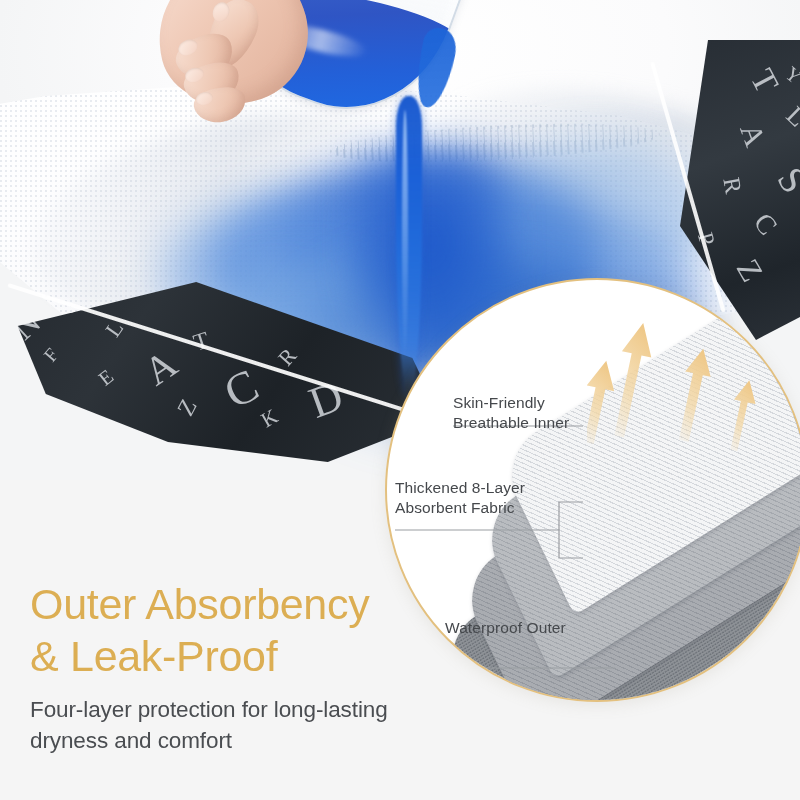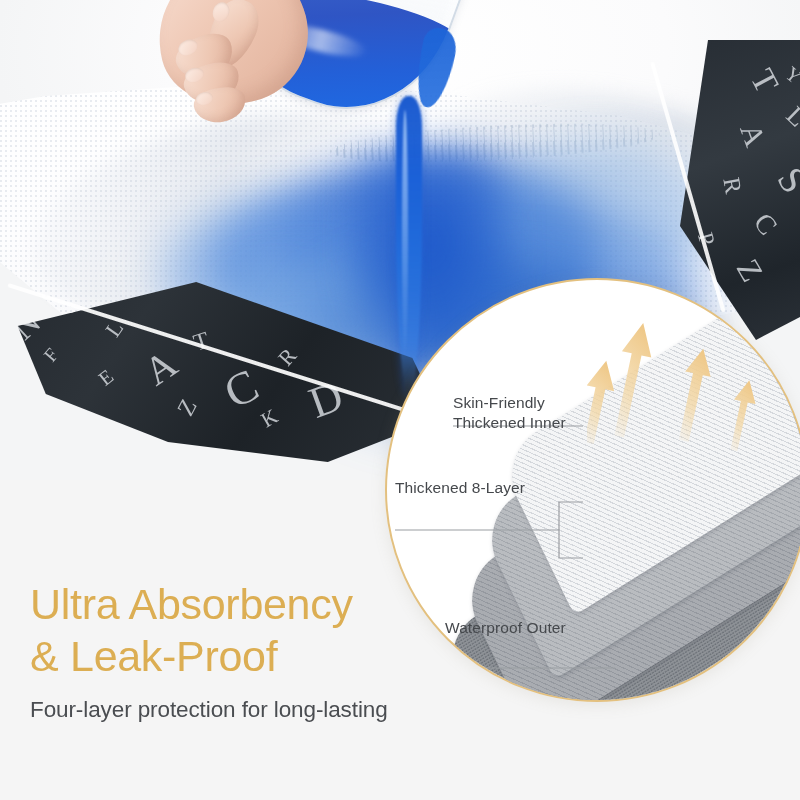--- a/index.html
+++ b/index.html
@@ -369,32 +369,34 @@
     <svg class="leader" style="left:0; top:0; width:424px; height:424px;" viewBox="0 0 424 424">
       <g stroke="#9a9da2" stroke-width="1.2" fill="none">
         <line x1="66" y1="146" x2="196" y2="146"></line>
         <path d="M8 250 L172 250 L172 222 L196 222 M172 250 L172 278 L196 278"></path>
         <line x1="42" y1="388" x2="228" y2="388"></line>
       </g>
     </svg>
 
     <div class="lbl lbl-1">
       <div>Skin-Friendly</div>
-      <div>Thickened Inner</div>
+      <div>Breathable Inner</div>
     </div>
     <div class="lbl lbl-2">
       <div>Thickened 8-Layer</div>
+      <div>Absorbent Fabric</div>
     </div>
     <div class="lbl lbl-3">
       <div>Waterproof Outer</div>
     </div>
   </div>
 
   <div class="headline">
-    <div>Ultra Absorbency</div>
+    <div>Outer Absorbency</div>
     <div>&amp; Leak-Proof</div>
   </div>
 
   <div class="subhead">
     <div>Four-layer protection for long-lasting</div>
+    <div>dryness and comfort</div>
   </div>
 
 </div>
 
 </body></html>

